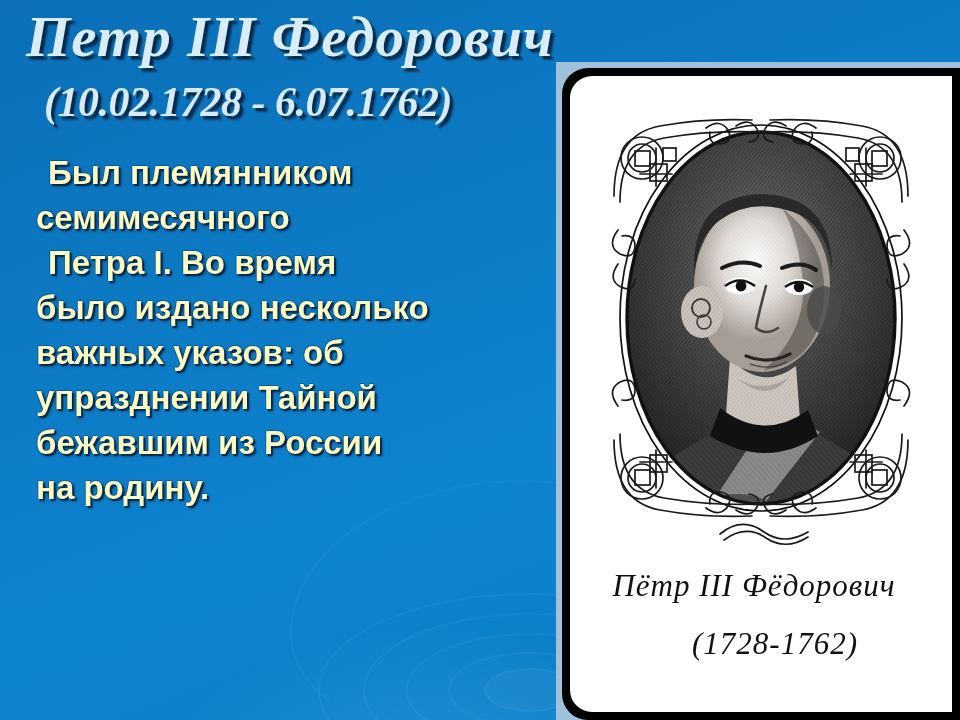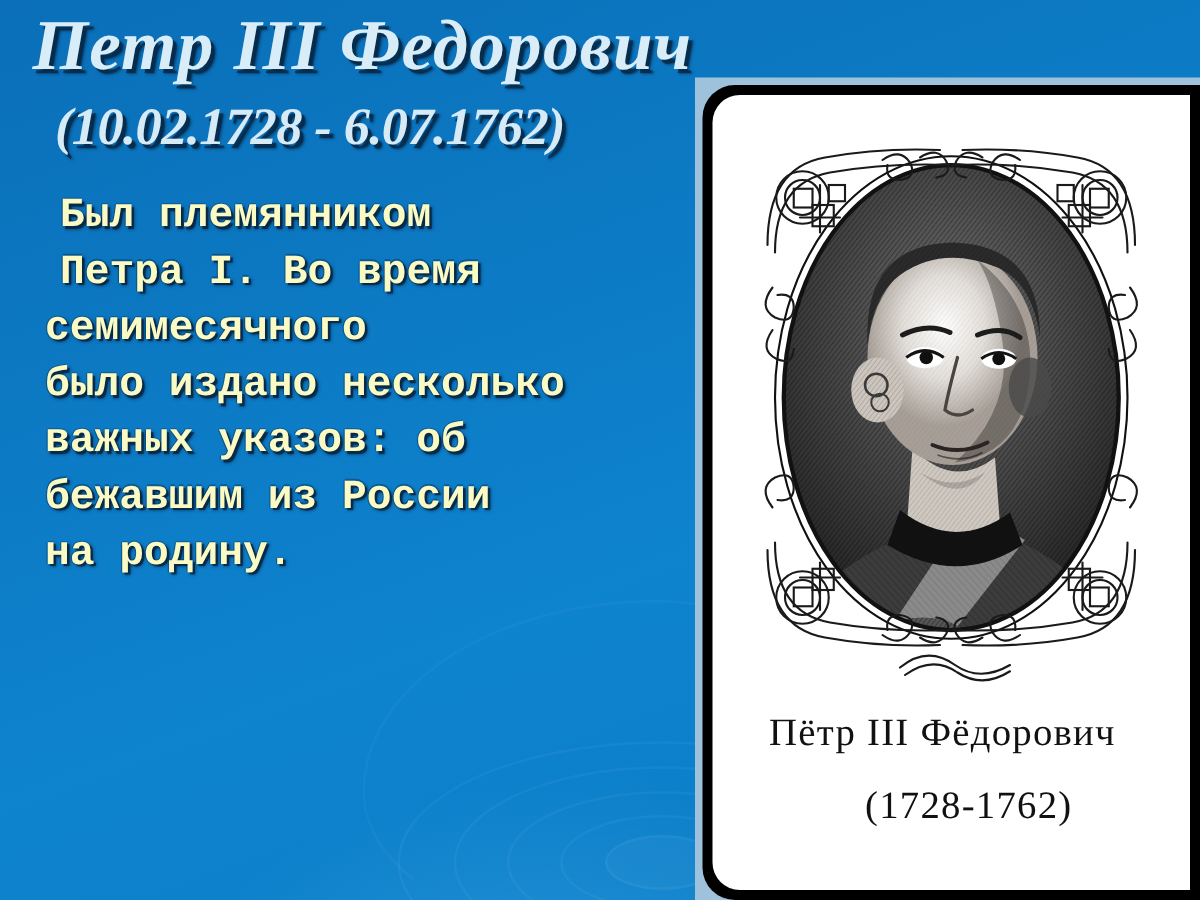--- a/index.html
+++ b/index.html
@@ -60,42 +60,42 @@
     position:absolute;left:36px;top:150px;width:520px;
     font-family:"Liberation Sans", sans-serif;
     font-weight:bold;font-size:33px;line-height:45px;
     color:#FAFAC4;
     text-shadow:
       2px 2px 0 rgba(8,38,66,.85),
       2px 2px 3px rgba(4,24,48,.75),
       -1px 0 0 rgba(8,38,66,.35),
       0 -1px 0 rgba(8,38,66,.35);
   }
-  #body-text .ln{display:block;white-space:nowrap;font-family:Liberation Mono, monospace;}
+  #body-text .ln{display:block;white-space:nowrap;}
   #body-text .ind{padding-left:12px;}
 
   
   #card-shadow{
     position:absolute;left:556px;top:62px;width:404px;height:658px;
     background:#9FC2DC;
   }
   #card-frame{
     position:absolute;left:562px;top:68px;width:398px;height:652px;
     background:#000;border-radius:26px 0 0 26px;
   }
   #card{
     position:absolute;left:570px;top:76px;width:382px;height:636px;
     background:#FFFFFF;border-radius:22px 0 0 22px;overflow:hidden;
   }
 
   
   .engraving{position:absolute;left:0;top:14px;width:382px;height:470px;}
   .caption{
     position:absolute;left:0;top:492px;width:368px;text-align:center;
-    font-family:"Liberation Serif", serif;
+    font-family:"Liberation Serif", serif;font-style:italic;
     color:#111;
   }
   .cap-name{font-size:31px;letter-spacing:1px;}
   .cap-years{font-size:31px;margin-top:22px;letter-spacing:1px;margin-left:42px;}
 </style>
 </head>
 <body>
 
 <div id="slide">
 
@@ -106,24 +106,25 @@
       <i class="r4"></i>
       <i class="r5"></i>
     <div class="swoosh"></div>
   </div>
 
   <div id="title">Петр III Федорович</div>
   <div id="subtitle">(10.02.1728 - 6.07.1762)</div>
 
   <div id="body-text">
     <span class="ln ind">Был племянником</span>
+    <span class="ln">семимесячного</span>
     <span class="ln ind">Петра I. Во время</span>
-    <span class="ln">семимесячного</span>
     <span class="ln">было издано несколько</span>
     <span class="ln">важных указов: об</span>
+    <span class="ln">упразднении Тайной</span>
     <span class="ln">бежавшим из России</span>
     <span class="ln">на родину.</span>
   </div>
 
   <div id="card-shadow"></div>
   <div id="card-frame"></div>
   <div id="card">
 
     <svg class="engraving" viewBox="0 0 382 470">
       <defs>

